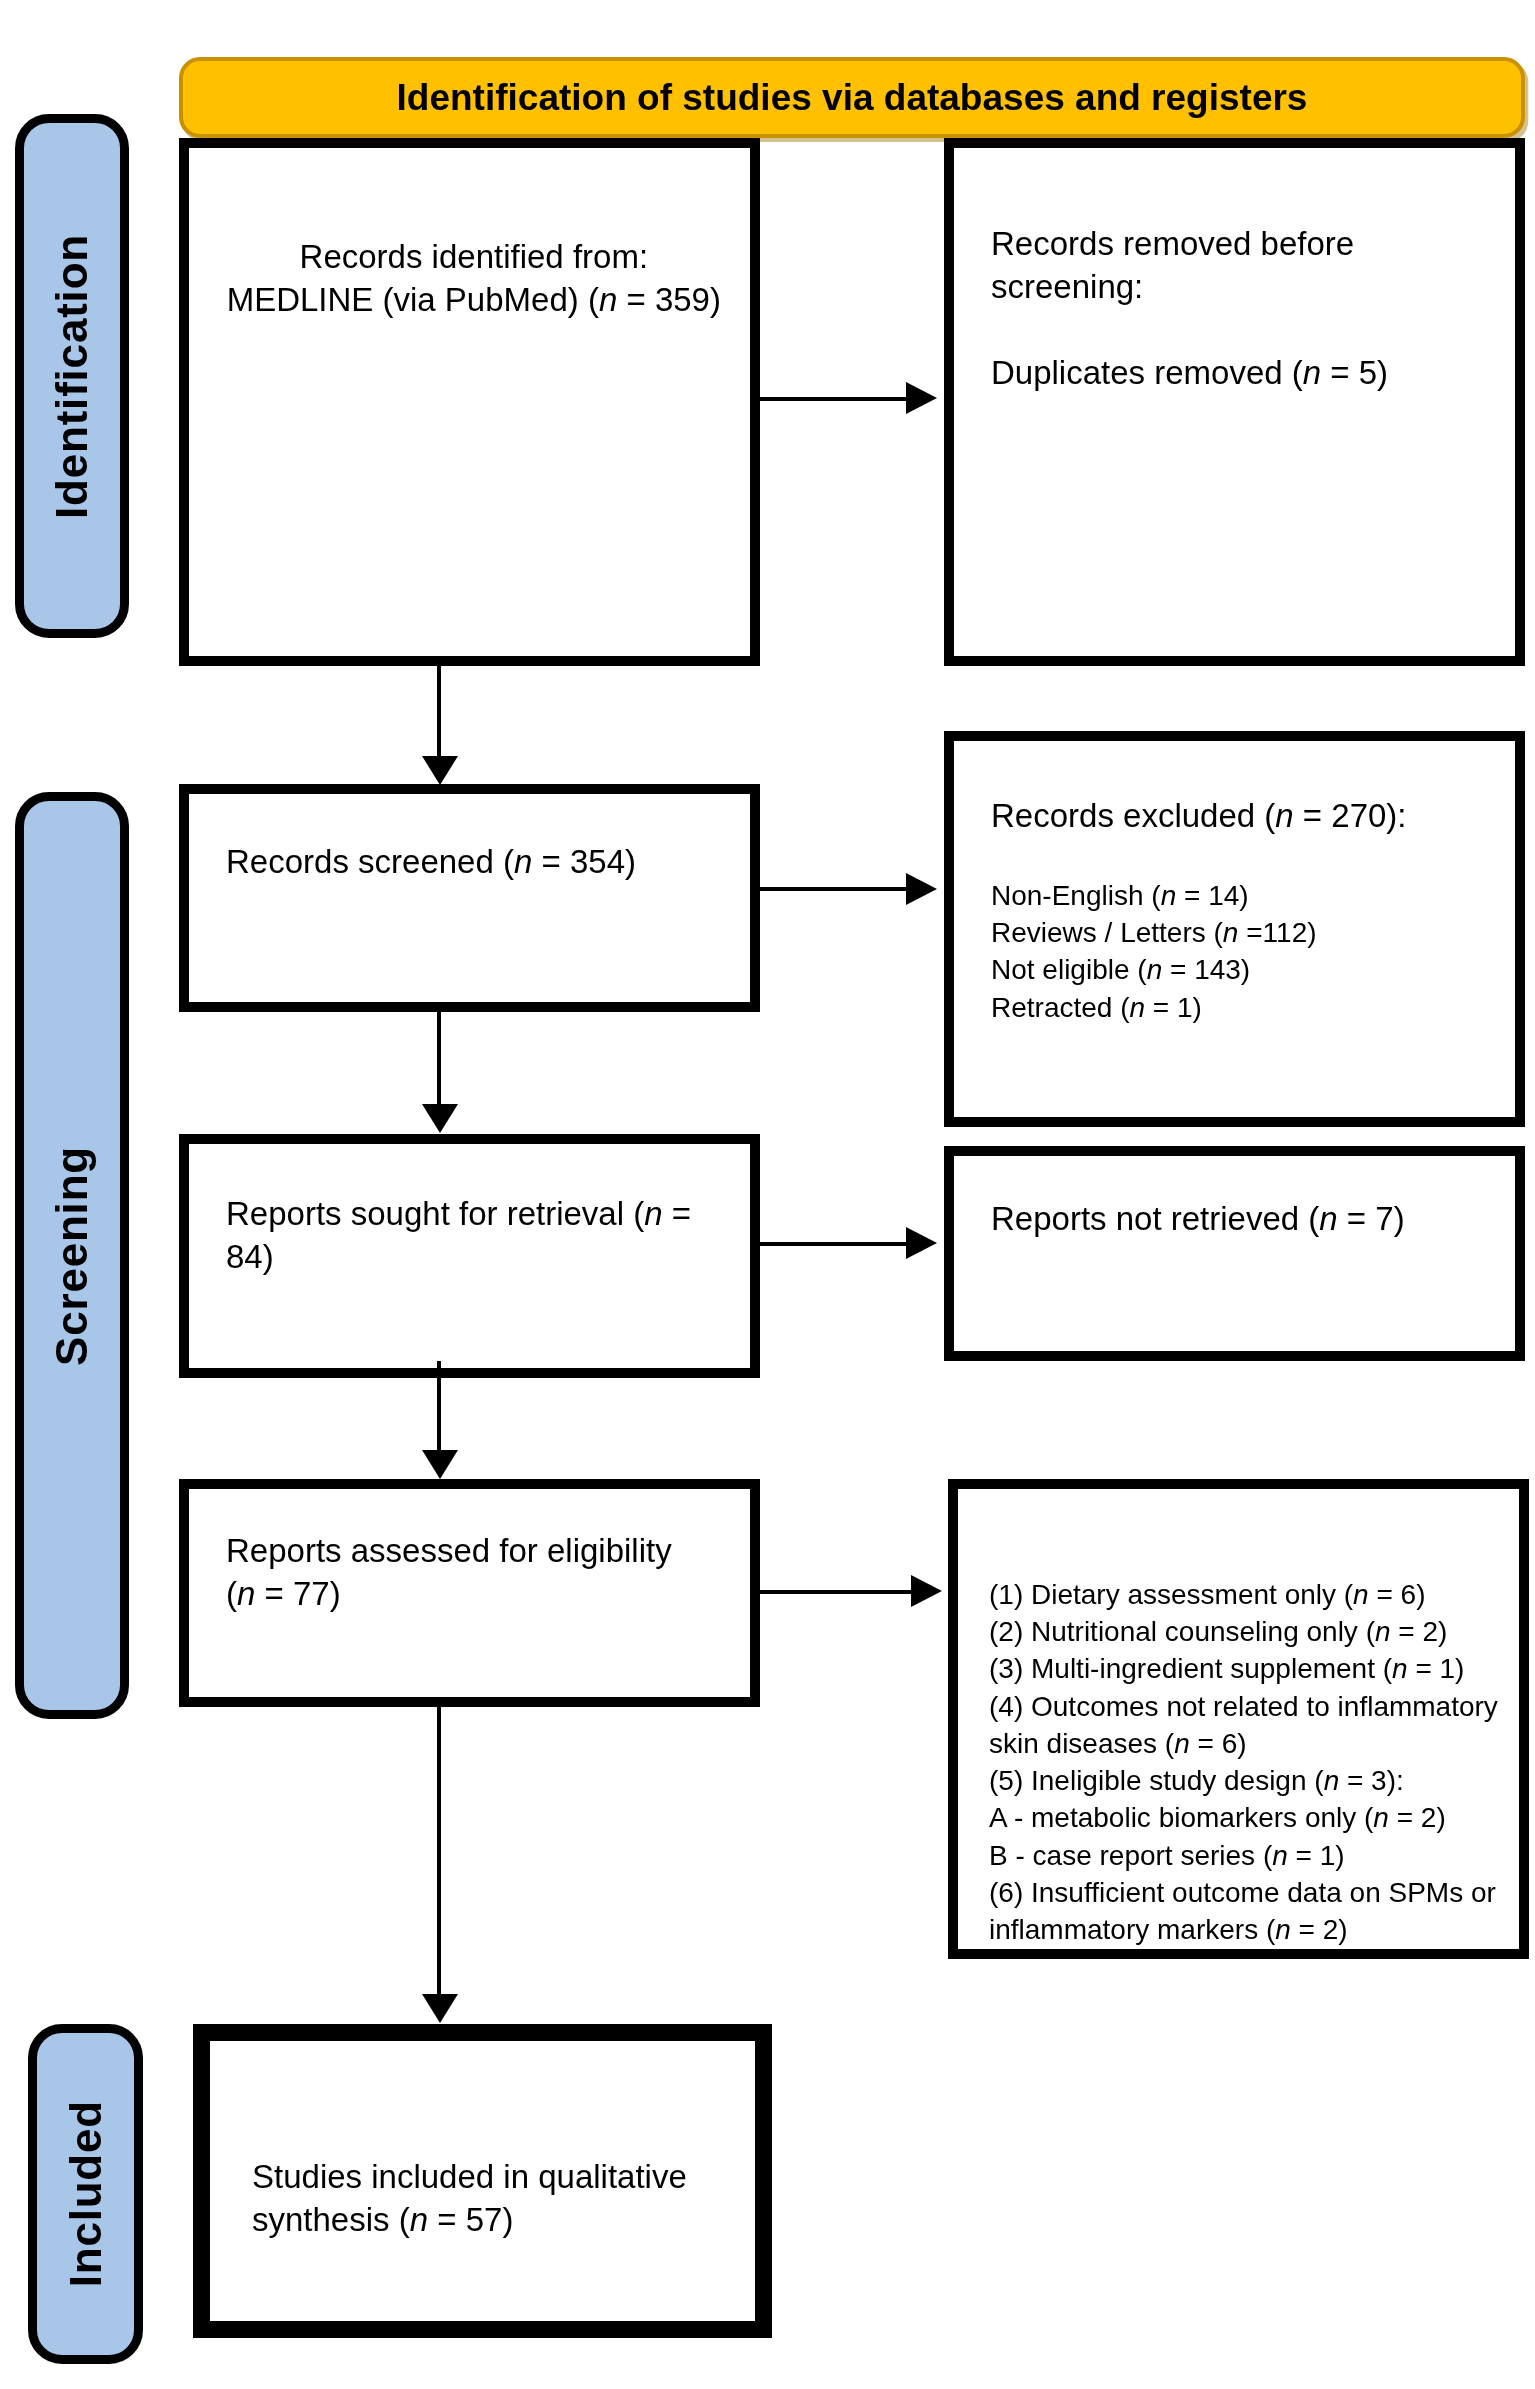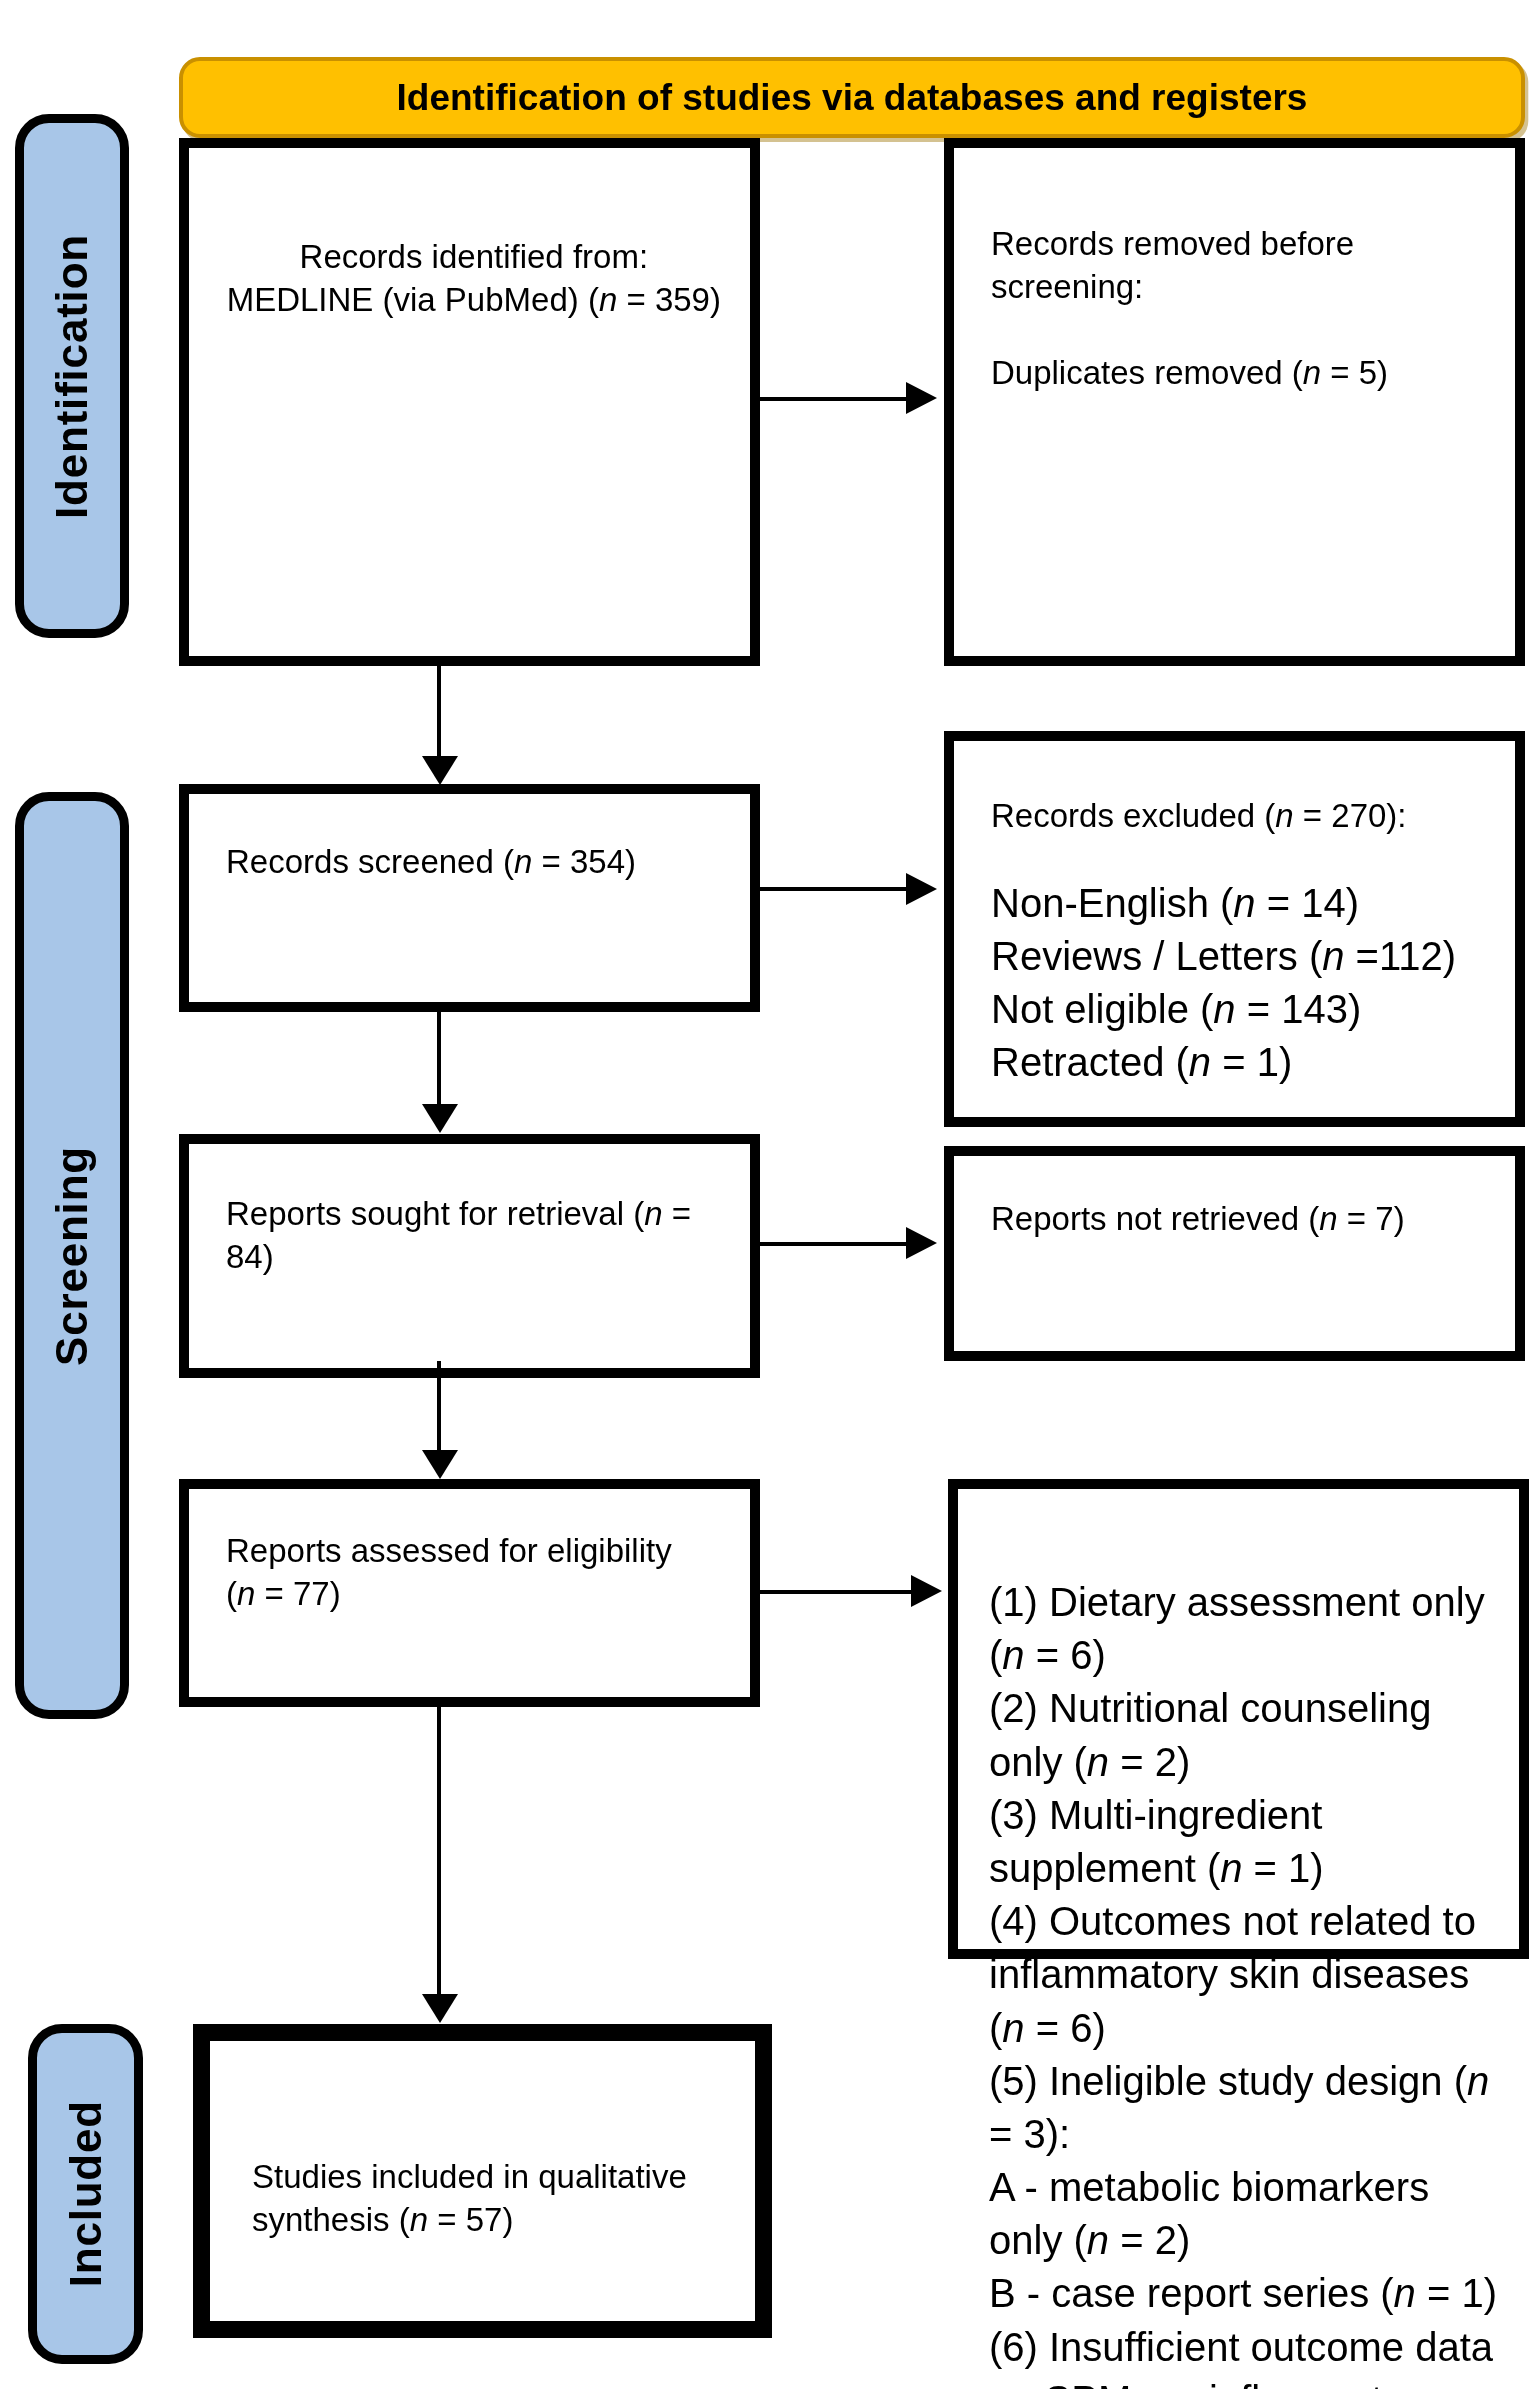--- a/index.html
+++ b/index.html
@@ -32,21 +32,21 @@
   }
   .stage-identification{left:14.6px;top:114px;width:114px;height:524px;}
   .stage-screening{left:14.6px;top:792px;width:114px;height:927px;}
   .stage-included{left:28.4px;top:2024px;width:115px;height:340px;}
   
   .node{
     position:absolute;background:var(--box-bg);border:10.6px solid var(--line);
     box-sizing:border-box;
   }
   .node .txt{font-size:33px;line-height:1.3;}
-  .node .items{font-size:40px;line-height:1.33;}
+  .node .items{font-size:28px;line-height:1.33;}
   .b-identified{left:179px;top:138px;width:581px;height:528px;text-align:center;}
   .b-removed{left:944px;top:138px;width:581px;height:528px;}
   .b-screened{left:179px;top:784px;width:581px;height:228px;}
   .b-excluded{left:944px;top:731px;width:581px;height:396px;}
   .b-sought{left:179px;top:1134px;width:581px;height:244px;}
   .b-notretrieved{left:944px;top:1146px;width:581px;height:215px;}
   .b-assessed{left:179px;top:1479px;width:581px;height:228px;}
   .b-fulltext{left:948px;top:1479px;width:581px;height:480px;}
   .b-included{left:193px;top:2024px;width:579px;height:314px;border-width:17px;}
   .p-identified{padding:88px 28.4px 0 37px;}

